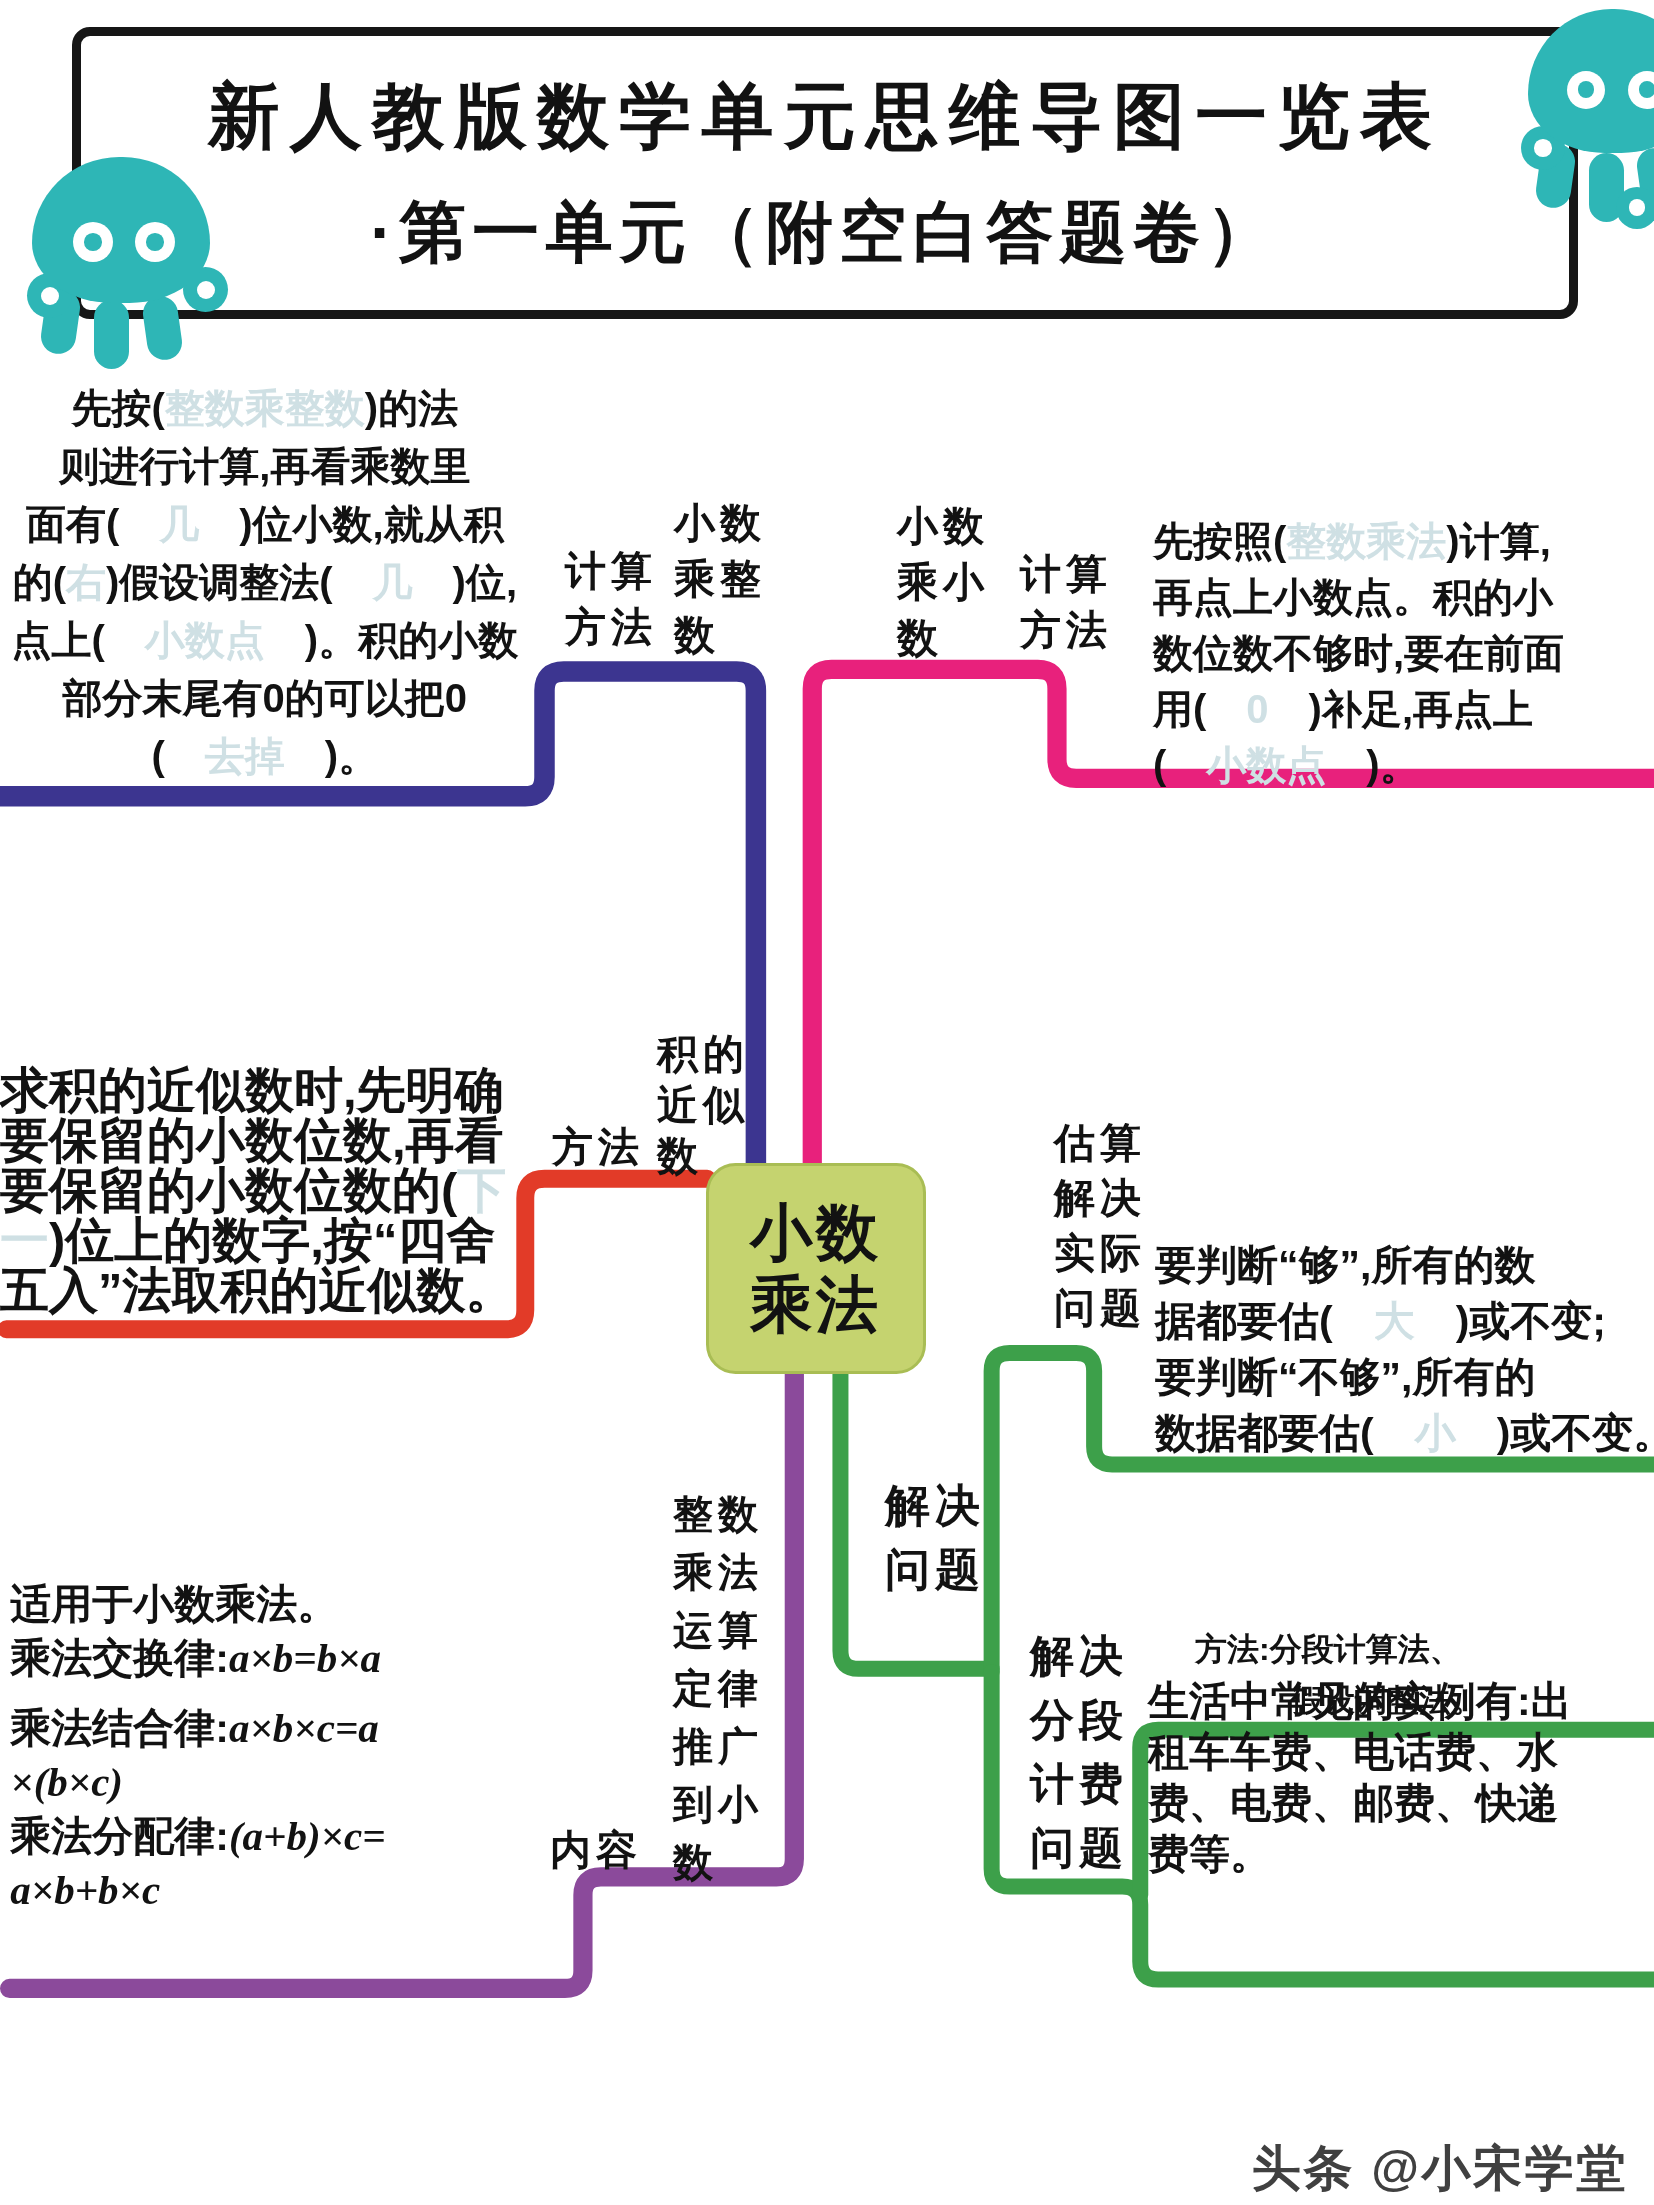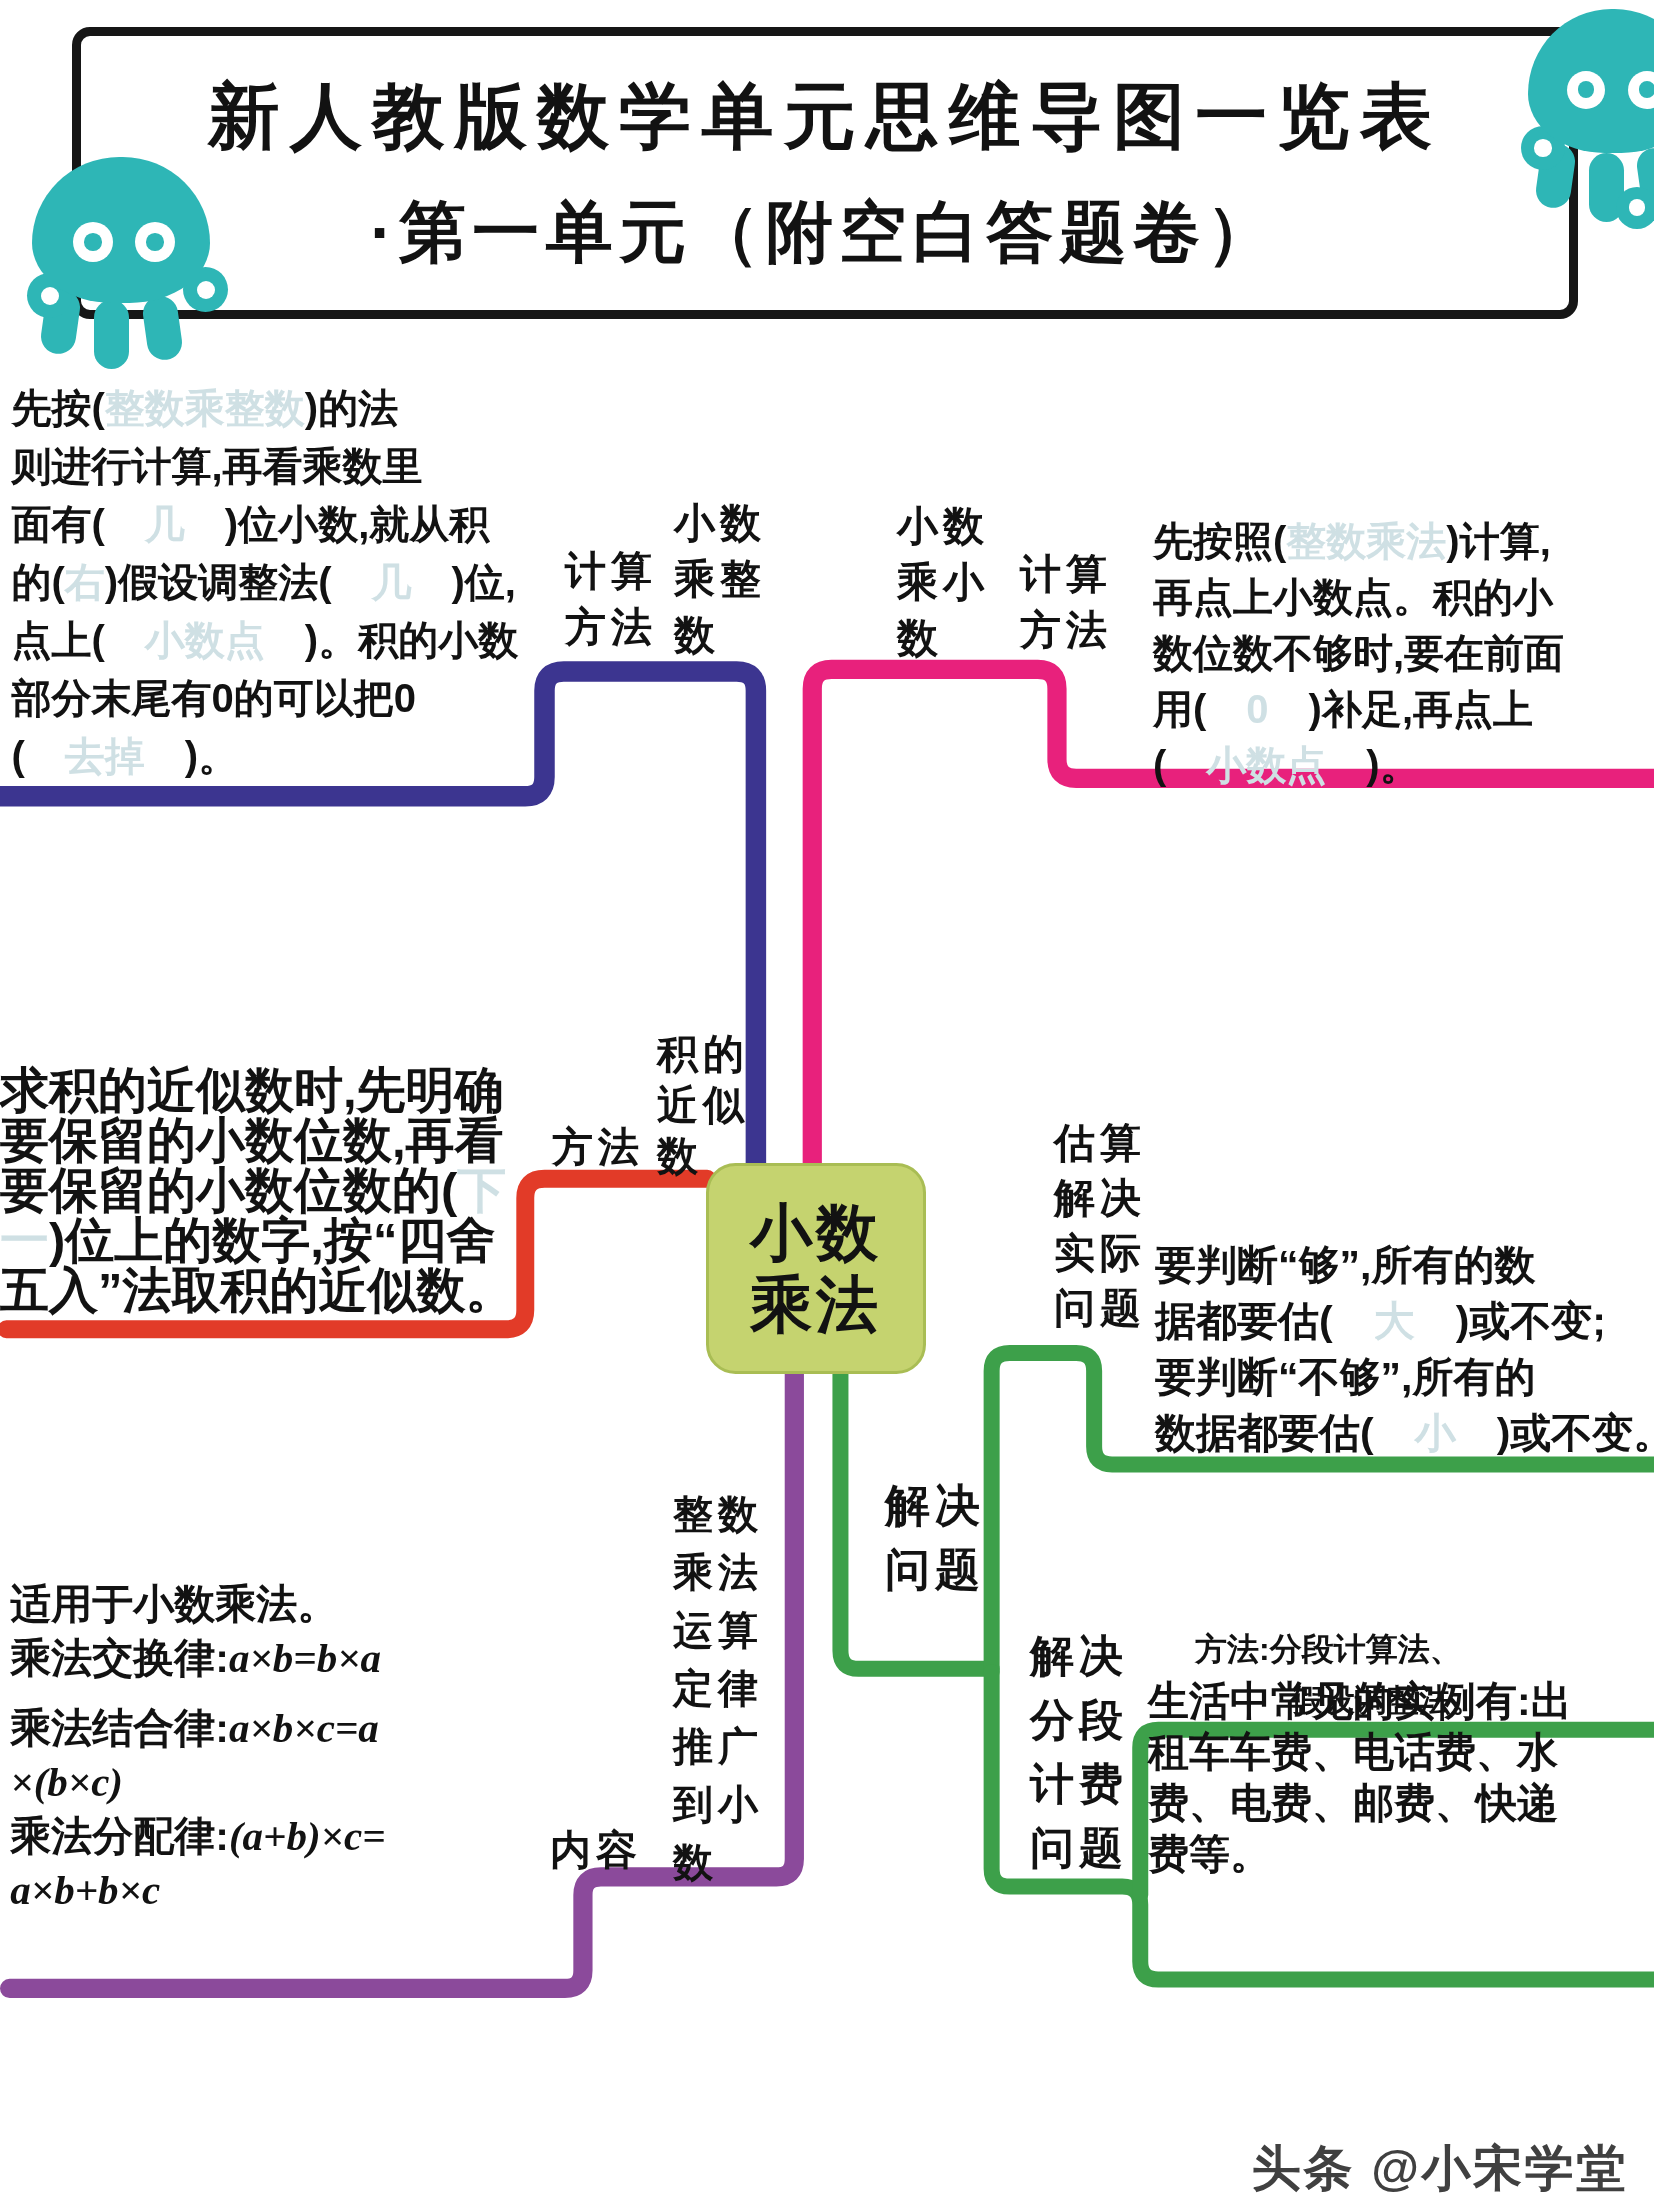--- a/index.html
+++ b/index.html
@@ -35,21 +35,21 @@
     position:absolute;left:706px;top:1163px;width:220px;height:211px;z-index:2;
     background:var(--node_bg);border:3.8px solid var(--node_border);border-radius:29.5px;
     display:flex;flex-direction:column;justify-content:center;align-items:center;
   }
   #node .ln{font-size:62px;font-weight:900;line-height:72px;letter-spacing:3.8px;}
   
   .block{position:absolute;font-weight:700;z-index:2;}
   .block .ln{white-space:nowrap;}
   .ghost{color:#cfe0e4;}
   .math{font-family:"Liberation Serif","DejaVu Serif",serif;font-style:italic;font-weight:700;}
-  #b1{left:11.5px;top:379px;font-size:40px;}   #b1 .ln{line-height:58px;}
+  #b1{left:11.5px;top:379px;font-size:40px;}   #b1 .ln{line-height:58px;text-align:center;}
   #b2{left:1153px;top:513px;font-size:40px;} #b2 .ln{line-height:56px;}
   #b3{left:0;top:1065px;font-size:49px;}  #b3 .ln{line-height:50px;}
   #b4{left:1155px;top:1237px;font-size:41px;}#b4 .ln{line-height:56px;}
   #b5{left:1195px;top:1624px;font-size:32px;}#b5 .ln{line-height:51px;}
   #b6{left:1148px;top:1676px;font-size:41px;}#b6 .ln{line-height:51px;}
   #b7{left:10.3px;top:1577px;font-size:41px;}  #b7 .ln{line-height:54px;}
   #b7 .ln:nth-child(3){margin-top:16px;}
   
   .lab{position:absolute;font-weight:800;z-index:2;}
   .lab .ln{white-space:nowrap;letter-spacing:5.1px;}

